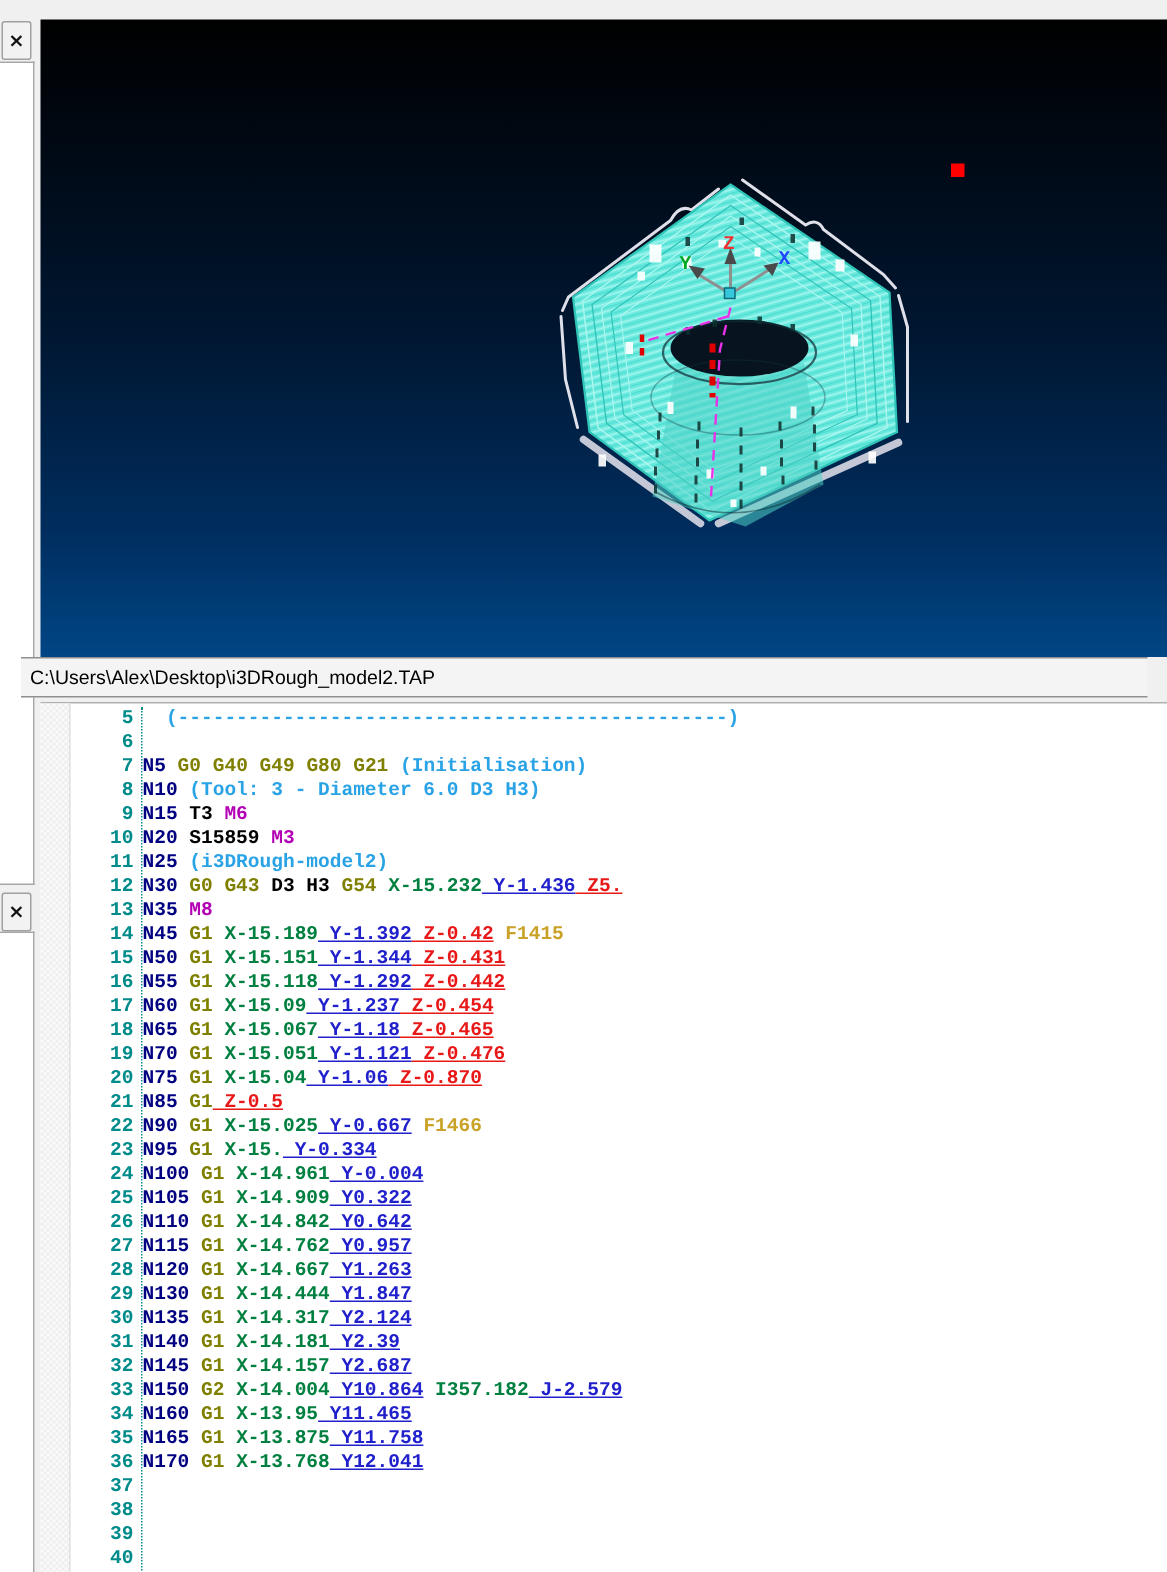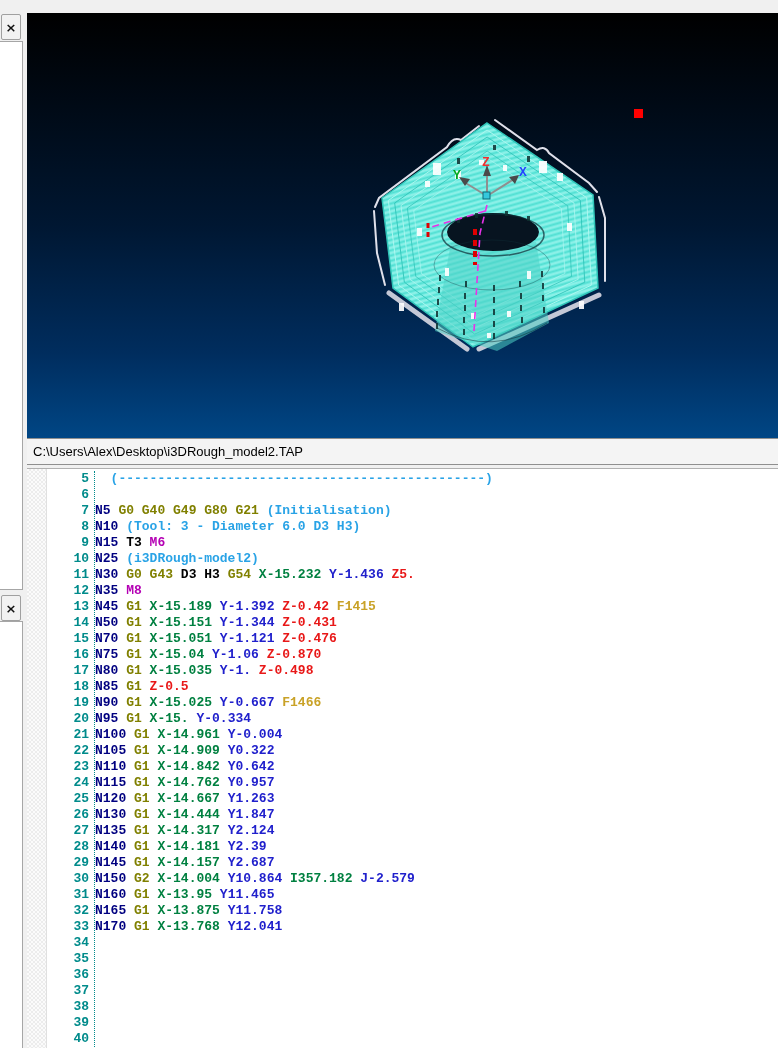--- a/index.html
+++ b/index.html
@@ -13,40 +13,40 @@
     border:1px solid #a0a0a0;border-radius:2px;display:flex;align-items:center;justify-content:center;
     font:bold 13px "DejaVu Sans",sans-serif;color:#111;cursor:pointer;}
 
   
   #viewport{left:27px;top:13px;width:751px;height:425px;
     background:linear-gradient(180deg,var(--v-background_top) 0%,#000a16 22%,#001732 50%,#002d5e 80%,var(--v-background_bottom) 100%);}
   #viewport svg{display:block;}
   .axis-label{font:bold 13px "Liberation Mono",monospace;}
 
   
-  #pathbar{left:27px;top:438px;width:751px;height:27px;background:#f4f4f4;
+  #pathbar{left:14px;top:438px;width:751px;height:27px;background:#f4f4f4;
     border-top:1px solid #8f8f8f;border-bottom:1px solid #8f8f8f;box-sizing:border-box;
     font:13px "Liberation Sans",sans-serif;color:#000;line-height:25px;padding-left:6px;}
 
   
   #editor{left:27px;top:468px;width:751px;height:580px;background:#ffffff;
     border-top:1px solid #b0b0b0;box-sizing:border-box;}
   #bookmark-margin{position:absolute;left:0;top:0;bottom:0;width:19px;background:#fbfbfb;
     background-image:linear-gradient(45deg,#ececec 25%,transparent 25%,transparent 75%,#ececec 75%),
                      linear-gradient(45deg,#ececec 25%,transparent 25%,transparent 75%,#ececec 75%);
     background-size:4px 4px;background-position:0 0,2px 2px;border-right:1px solid #e0e0e0;}
   #gutter{position:absolute;left:20px;top:2px;width:42px;padding-right:5px;
     border-right:1px dotted var(--c-ln);}
   #gutter .ln{height:16px;line-height:16px;text-align:right;
     font:bold 13px "Liberation Mono",monospace;color:var(--c-ln);}
   #codecol{position:absolute;left:68px;top:2px;right:0;}
   #codecol .cl{height:16px;line-height:16px;white-space:pre;
     font:bold 13px "Liberation Mono",monospace;color:#000;}
   .tk-n{color:var(--c-n);} .tk-g{color:var(--c-g);} .tk-x{color:var(--c-x);}
-  .tk-y{color:var(--c-y);} .tk-z{color:var(--c-z);} .tk-f{color:var(--c-f);}
+  .tk-y{color:var(--c-y);text-decoration:underline;} .tk-z{color:var(--c-z);text-decoration:underline;} .tk-f{color:var(--c-f);}
   .tk-m{color:var(--c-m);} .tk-k{color:var(--c-k);} .tk-c{color:var(--c-c);}
 </style>
 </head>
 <body>
 
 <div class="abs" style="left:0;top:0;width:778px;height:13px;background:#f0f0f0;"></div>
 
 <div class="rail-panel" style="top:41px;height:547px;"></div>
 <div class="close-btn" style="top:14px;">
   <span>×</span>
@@ -222,28 +222,31 @@
       <div class="ln">38</div>
       <div class="ln">39</div>
       <div class="ln">40</div>
     </div>
   <div id="codecol">
       <div class="cl"><span class="tk-c">  (-----------------------------------------------)</span></div>
       <div class="cl"></div>
       <div class="cl"><span class="tk-n">N5</span><span class="tk-g"> G0</span><span class="tk-g"> G40</span><span class="tk-g"> G49</span><span class="tk-g"> G80</span><span class="tk-g"> G21</span><span class="tk-c"> (Initialisation)</span></div>
       <div class="cl"><span class="tk-n">N10</span><span class="tk-c"> (Tool: 3 - Diameter 6.0 D3 H3)</span></div>
       <div class="cl"><span class="tk-n">N15</span><span class="tk-k"> T3</span><span class="tk-m"> M6</span></div>
+      <div class="cl"><span class="tk-n">N20</span><span class="tk-k"> S15859</span><span class="tk-m"> M3</span></div>
       <div class="cl"><span class="tk-n">N25</span><span class="tk-c"> (i3DRough-model2)</span></div>
       <div class="cl"><span class="tk-n">N30</span><span class="tk-g"> G0</span><span class="tk-g"> G43</span><span class="tk-k"> D3</span><span class="tk-k"> H3</span><span class="tk-g"> G54</span><span class="tk-x"> X-15.232</span><span class="tk-y"> Y-1.436</span><span class="tk-z"> Z5.</span></div>
       <div class="cl"><span class="tk-n">N35</span><span class="tk-m"> M8</span></div>
       <div class="cl"><span class="tk-n">N45</span><span class="tk-g"> G1</span><span class="tk-x"> X-15.189</span><span class="tk-y"> Y-1.392</span><span class="tk-z"> Z-0.42</span><span class="tk-f"> F1415</span></div>
       <div class="cl"><span class="tk-n">N50</span><span class="tk-g"> G1</span><span class="tk-x"> X-15.151</span><span class="tk-y"> Y-1.344</span><span class="tk-z"> Z-0.431</span></div>
+      <div class="cl"><span class="tk-n">N55</span><span class="tk-g"> G1</span><span class="tk-x"> X-15.118</span><span class="tk-y"> Y-1.292</span><span class="tk-z"> Z-0.442</span></div>
+      <div class="cl"><span class="tk-n">N60</span><span class="tk-g"> G1</span><span class="tk-x"> X-15.09</span><span class="tk-y"> Y-1.237</span><span class="tk-z"> Z-0.454</span></div>
+      <div class="cl"><span class="tk-n">N65</span><span class="tk-g"> G1</span><span class="tk-x"> X-15.067</span><span class="tk-y"> Y-1.18</span><span class="tk-z"> Z-0.465</span></div>
       <div class="cl"><span class="tk-n">N70</span><span class="tk-g"> G1</span><span class="tk-x"> X-15.051</span><span class="tk-y"> Y-1.121</span><span class="tk-z"> Z-0.476</span></div>
       <div class="cl"><span class="tk-n">N75</span><span class="tk-g"> G1</span><span class="tk-x"> X-15.04</span><span class="tk-y"> Y-1.06</span><span class="tk-z"> Z-0.870</span></div>
-      <div class="cl"><span class="tk-n">N80</span><span class="tk-g"> G1</span><span class="tk-x"> X-15.035</span><span class="tk-y"> Y-1.</span><span class="tk-z"> Z-0.498</span></div>
       <div class="cl"><span class="tk-n">N85</span><span class="tk-g"> G1</span><span class="tk-z"> Z-0.5</span></div>
       <div class="cl"><span class="tk-n">N90</span><span class="tk-g"> G1</span><span class="tk-x"> X-15.025</span><span class="tk-y"> Y-0.667</span><span class="tk-f"> F1466</span></div>
       <div class="cl"><span class="tk-n">N95</span><span class="tk-g"> G1</span><span class="tk-x"> X-15.</span><span class="tk-y"> Y-0.334</span></div>
       <div class="cl"><span class="tk-n">N100</span><span class="tk-g"> G1</span><span class="tk-x"> X-14.961</span><span class="tk-y"> Y-0.004</span></div>
       <div class="cl"><span class="tk-n">N105</span><span class="tk-g"> G1</span><span class="tk-x"> X-14.909</span><span class="tk-y"> Y0.322</span></div>
       <div class="cl"><span class="tk-n">N110</span><span class="tk-g"> G1</span><span class="tk-x"> X-14.842</span><span class="tk-y"> Y0.642</span></div>
       <div class="cl"><span class="tk-n">N115</span><span class="tk-g"> G1</span><span class="tk-x"> X-14.762</span><span class="tk-y"> Y0.957</span></div>
       <div class="cl"><span class="tk-n">N120</span><span class="tk-g"> G1</span><span class="tk-x"> X-14.667</span><span class="tk-y"> Y1.263</span></div>
       <div class="cl"><span class="tk-n">N130</span><span class="tk-g"> G1</span><span class="tk-x"> X-14.444</span><span class="tk-y"> Y1.847</span></div>
       <div class="cl"><span class="tk-n">N135</span><span class="tk-g"> G1</span><span class="tk-x"> X-14.317</span><span class="tk-y"> Y2.124</span></div>

